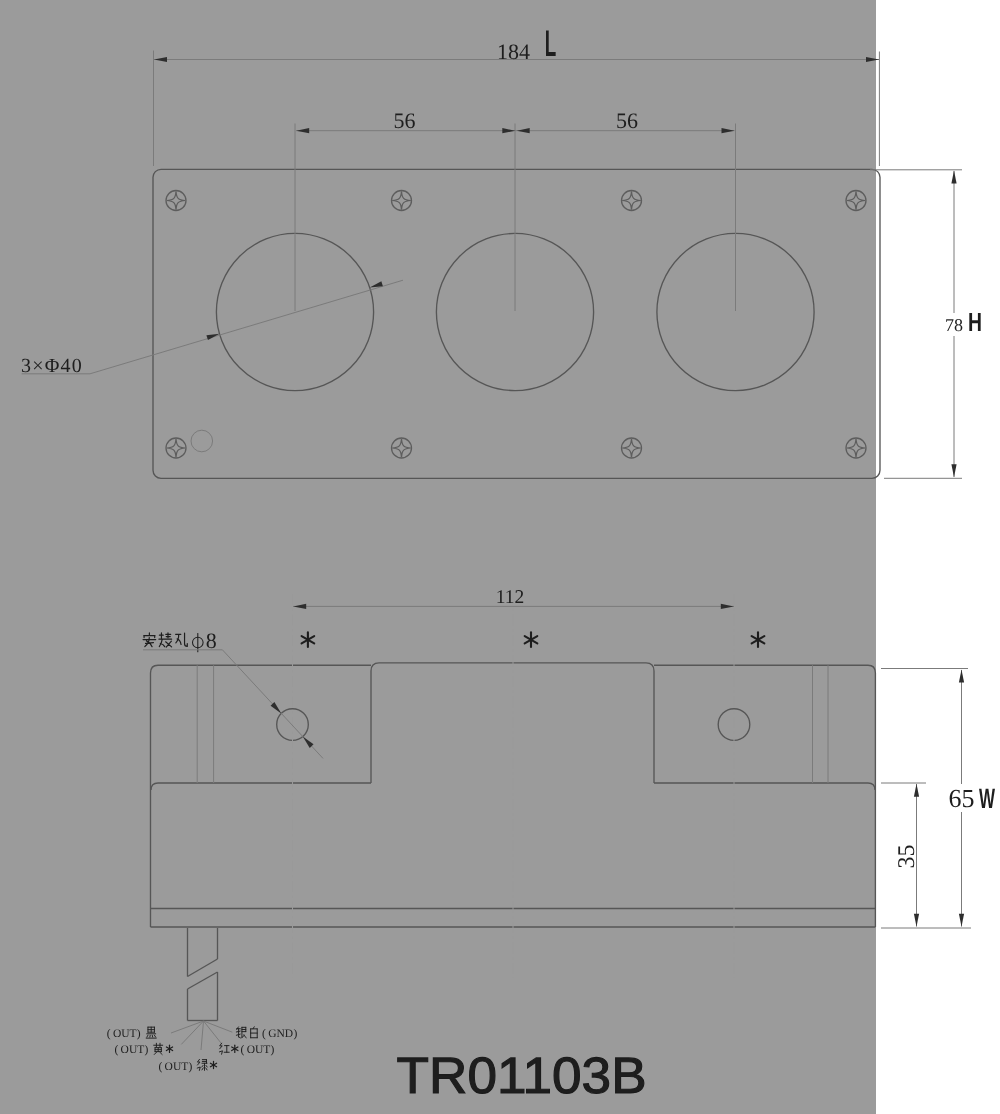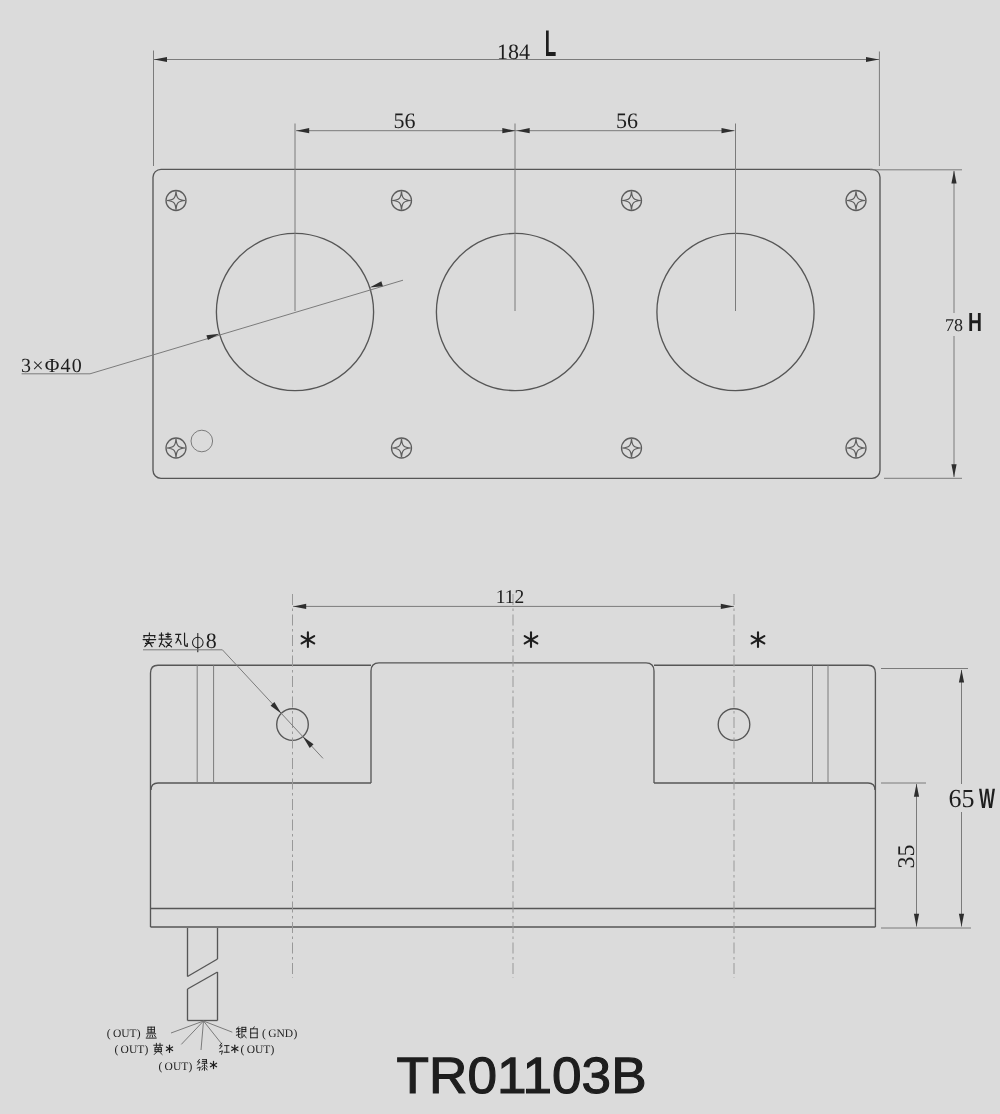--- a/index.html
+++ b/index.html
@@ -1,16 +1,16 @@
 <!DOCTYPE html>
 <html><head>
 <meta charset="utf-8">
 <style>
   html,body{margin:0;padding:0;background:#fff;}
-  .wrap{width:1000px;height:1114px;position:relative;background:#fde047;font-family:"Liberation Sans",sans-serif;filter:grayscale(1);}
+  .wrap{width:876px;height:1114px;position:relative;background:#22c55e;font-family:"Liberation Sans",sans-serif;filter:grayscale(1);}
   text{font-family:"Liberation Serif",serif;fill:#1e1e1e;text-rendering:geometricPrecision;-webkit-font-smoothing:antialiased;}
   .sans{font-family:"Liberation Sans",sans-serif;font-weight:bold;}
   .ln{stroke:#565656;stroke-width:1.35;fill:none;}
   .tn{stroke:#7b7b7b;stroke-width:1;fill:none;}
   .cl{stroke:#999999;stroke-width:1;fill:none;stroke-dasharray:11 3.5 2.5 3.5;}
   .ar{fill:#2e2e2e;stroke:none;}
   .cj{stroke:#1e1e1e;stroke-width:1.05;fill:none;stroke-linecap:round;}
 </style>
 </head>
 <body>

